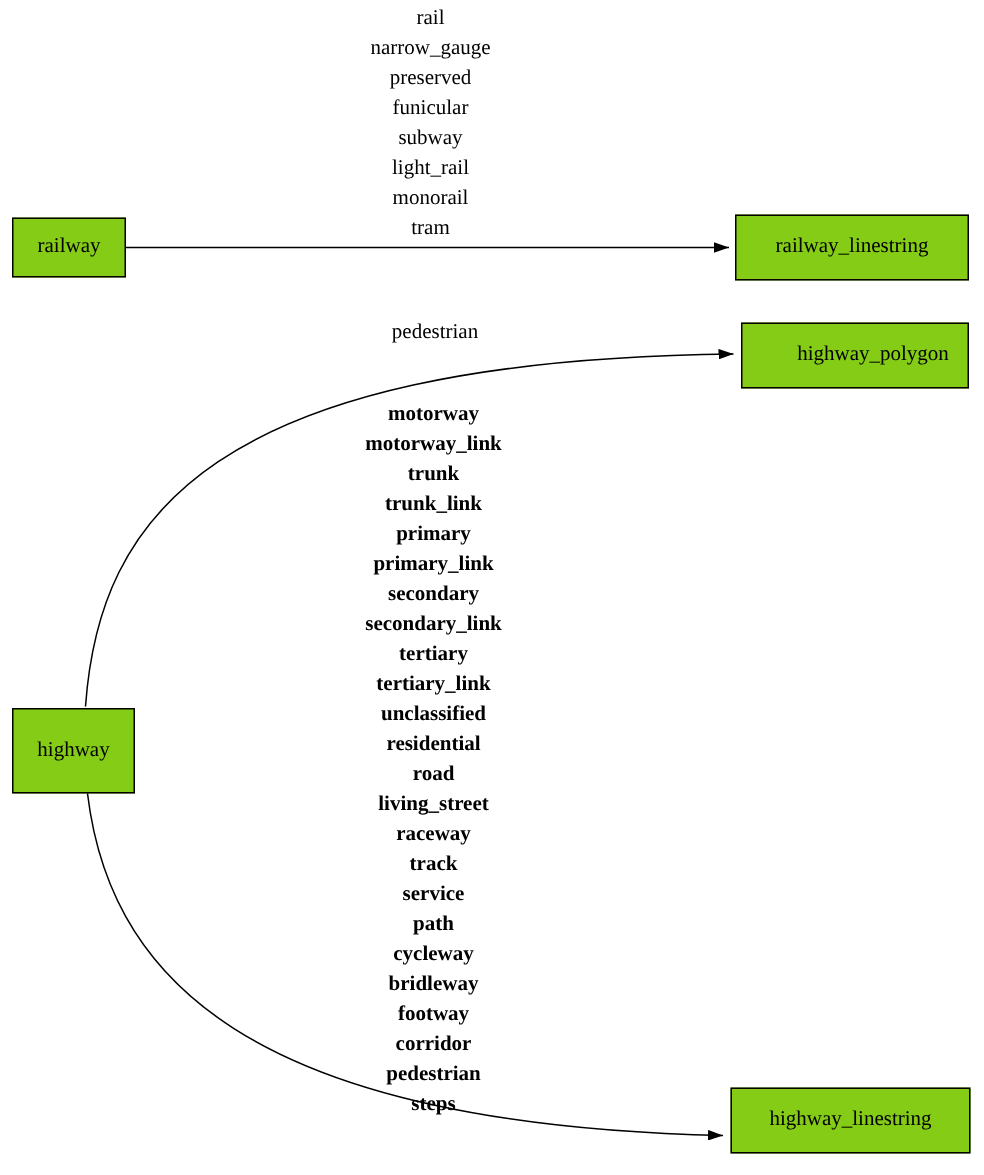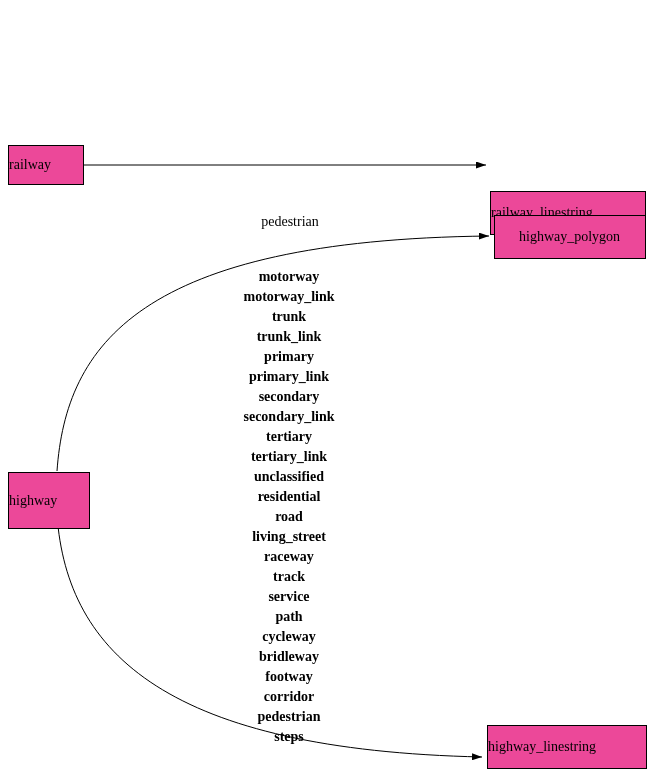--- a/index.html
+++ b/index.html
@@ -9,23 +9,24 @@
     height: 783px;
     background: #ffffff;
     color: #000000;
     font-family: "Liberation Serif", serif;
     overflow: hidden;
   }
   #edges { position: absolute; left: 0; top: 0; }
   .node {
     position: absolute;
     border: 1px solid #000000;
-    background: #ec4899;
+    background: #84cc16;
     display: flex;
     align-items: center;
+    justify-content: center;
     font-size: 14px;
     box-sizing: border-box;
   }
   .edge-label {
     position: absolute;
     text-align: center;
     white-space: pre-line;
     font-size: 14px;
     line-height: 20px;
   }
@@ -43,36 +44,44 @@
     </defs>
     <path d="M 84 165 L 486 165" fill="none" stroke="#000000" stroke-width="1" marker-end="url(#arrow)"></path>
     <path d="M 57 471 C 66 345, 140 240, 489 236" fill="none" stroke="#000000" stroke-width="1" marker-end="url(#arrow)"></path>
     <path d="M 57 515 C 67 655, 170 750, 482 757" fill="none" stroke="#000000" stroke-width="1" marker-end="url(#arrow)"></path>
   </svg>
 
   <div class="node" style="left:8px; top:145px; width:76px; height:40px;">
     <span>railway</span>
   </div>
 
-  <div class="node" style="left:490px; top:143px; width:156px; height:44px;margin-top:48px;">
+  <div class="node" style="left:490px; top:143px; width:156px; height:44px;">
     <span>railway_linestring</span>
   </div>
 
   <div class="node" style="left:494px; top:215px; width:152px; height:44px;padding-left:24px;">
     <span>highway_polygon</span>
   </div>
 
   <div class="node" style="left:8px; top:472px; width:82px; height:57px;">
     <span>highway</span>
   </div>
 
   <div class="node" style="left:487px; top:725px; width:160px; height:44px;">
     <span>highway_linestring</span>
   </div>
 
+  <div class="edge-label" style="left:187px; top:3px; width:200px;">rail
+narrow_gauge
+preserved
+funicular
+subway
+light_rail
+monorail
+tram</div>
 
   <div class="edge-label" style="left:240px; top:212px; width:100px;">pedestrian</div>
 
   <div class="edge-label" style="left:189px; top:267px; width:200px;font-weight:bold;">motorway
 motorway_link
 trunk
 trunk_link
 primary
 primary_link
 secondary

